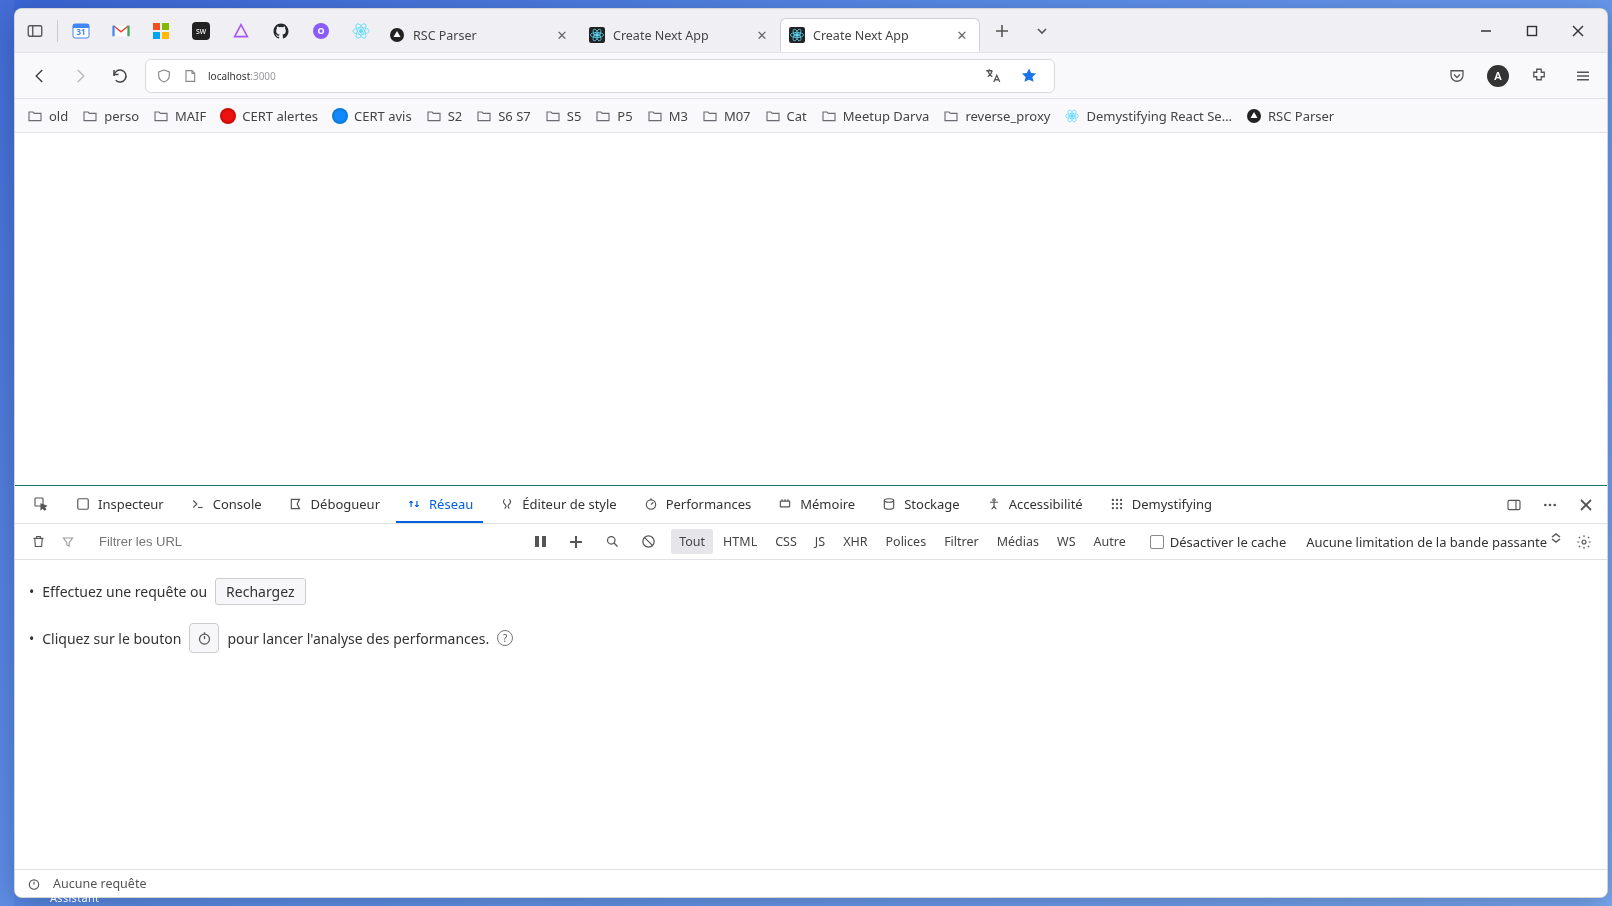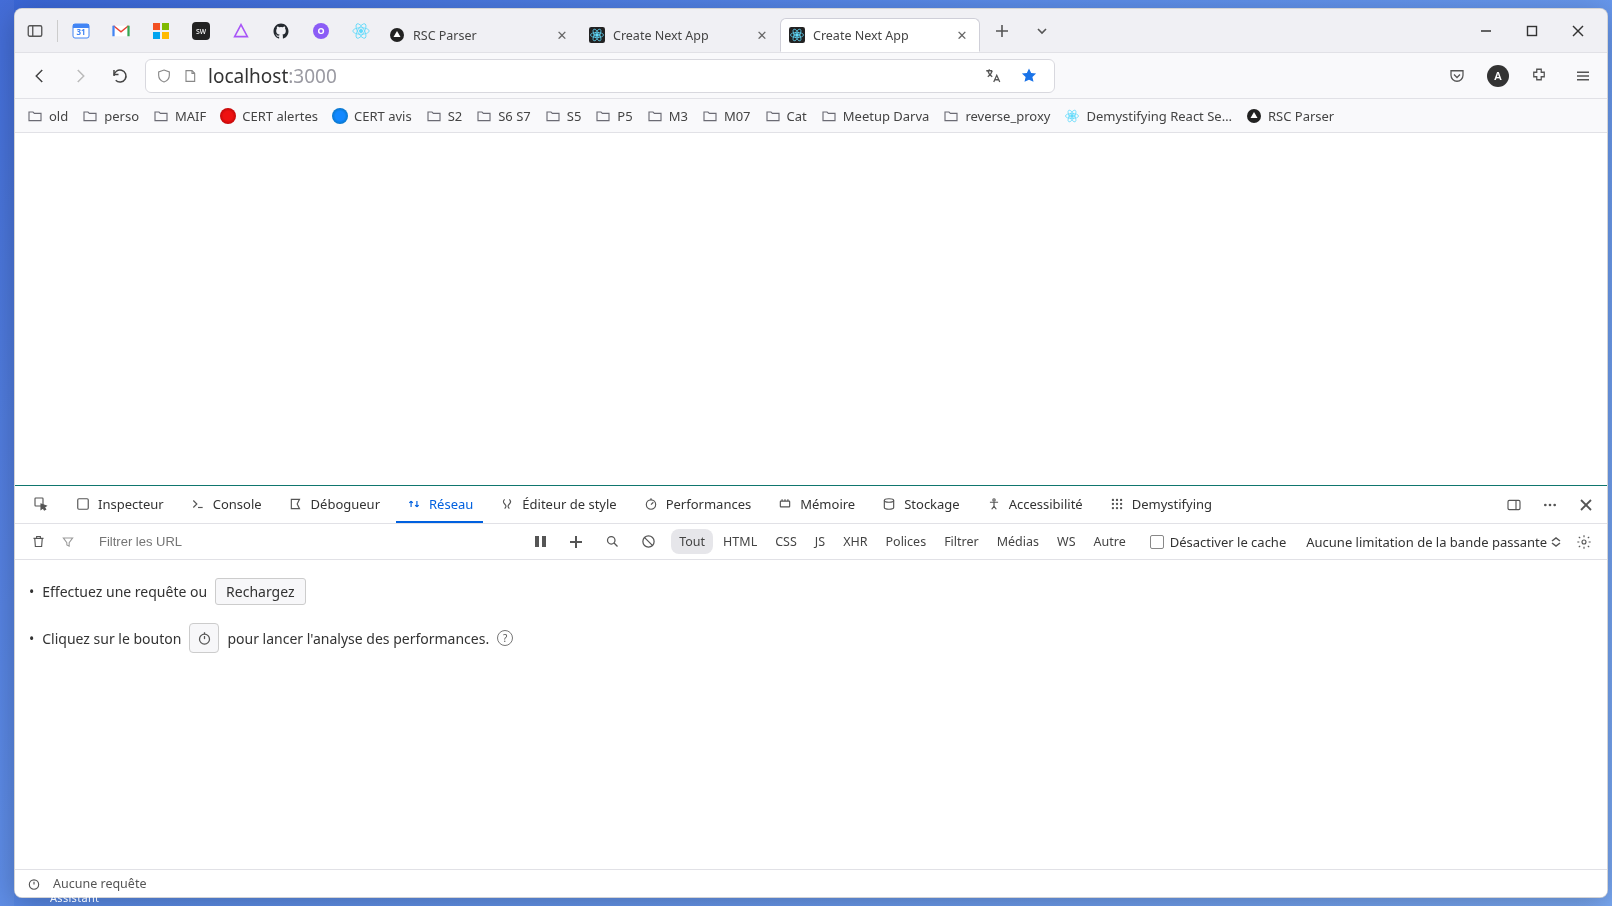--- a/index.html
+++ b/index.html
@@ -37,21 +37,21 @@
   .tabright .btn { width:28px;height:28px;display:flex;align-items:center;justify-content:center;color:#555;}
   .wincontrols { margin-left:auto; display:flex;}
   .wincontrols .wc { width:46px;height:40px;display:flex;align-items:center;justify-content:center;color:#444;}
 
   
   .addrbar { height:46px;background:#f9f9fb;display:flex;align-items:center;padding:0 10px;gap:10px;border-bottom:1px solid #e1e1e6;}
   .nav-btn { width:30px;height:30px;display:flex;align-items:center;justify-content:center;color:#555;border-radius:4px;}
   .nav-btn.disabled{color:#bbb;}
   .urlbox { flex:1; max-width: 910px; height:34px;background:#fff;border:1px solid #d8d8de;border-radius:6px;display:flex;align-items:center;padding:0 10px;gap:10px;color:#333;}
   .urlbox .lock{color:#888;}
-  .urlbox .urltext{flex:1;font-size:19px;}
+  .urlbox .urltext{flex:1;font-size:10px;}
   .urlbox .muted{color:#9a9aa2;}
   .urlright{display:flex;align-items:center;gap:6px;}
   .urlright .ib{width:30px;height:30px;display:flex;align-items:center;justify-content:center;color:#555;}
   .addr-right{display:flex;align-items:center;gap:16px;margin-left:auto;color:#555;}
   .addr-right .ib{width:28px;height:28px;display:flex;align-items:center;justify-content:center;}
   .avatar{width:22px;height:22px;border-radius:50%;background:#333;color:#fff;font-size:11px;display:flex;align-items:center;justify-content:center;font-weight:600;}
 
   
   .bookmarks { height:34px;background:#f9f9fb;display:flex;align-items:center;gap:14px;padding:0 12px;border-bottom:1px solid #e1e1e6;flex-wrap:nowrap;overflow:hidden;}
   .bm { display:flex;align-items:center;gap:6px;color:#444;font-size:13px;white-space:nowrap;}
@@ -74,25 +74,25 @@
   .dt-tab.active .ico{color:#0060df;}
   .dt-right{margin-left:auto;display:flex;align-items:center;gap:10px;color:#555;}
   .dt-right .ib{width:26px;height:26px;display:flex;align-items:center;justify-content:center;}
 
   .dt-toolbar{height:36px;border-bottom:1px solid #e1e1e6;display:flex;align-items:center;padding:0 10px;gap:10px;}
   .dt-toolbar .tb-btn{width:26px;height:26px;display:flex;align-items:center;justify-content:center;color:#555;}
   .filter-input{flex:0 0 330px;display:flex;align-items:center;gap:24px;color:#888;}
   .filter-input input{border:none;outline:none;font-size:13px;flex:1;color:#555;}
   .spacer{flex:1;}
   .type-filters{display:flex;align-items:center;gap:2px;}
-  .tf{padding:4px 8px;color:#444;font-size:12.5px;border-radius:8px;}
+  .tf{padding:4px 8px;color:#444;font-size:12.5px;border-radius:3px;}
   .tf.active{background:#e6e6ea;}
   .chk{display:flex;align-items:center;gap:6px;color:#333;font-size:13px;margin-left:6px;}
   .chk .box{width:14px;height:14px;border:1.5px solid #888;border-radius:2px;}
-  .throttle{margin-left:10px;font-size:13px;color:#333;display:flex;align-items:center;gap:4px;}
+  .throttle{margin-left:10px;font-size:13px;color:#333;display:flex;align-items:flex-start;gap:4px;}
 
   .dt-body{flex:1;padding:18px 14px;color:#333;font-size:14px;}
   .dt-body .line{margin-bottom:18px;display:flex;align-items:center;gap:8px;flex-wrap:wrap;}
   .btn-reload{border:1px solid #ccc;background:#f7f7f9;padding:3px 10px;border-radius:3px;color:#333;}
   .round-btn{width:30px;height:30px;border:1px solid #ccc;border-radius:4px;background:#f7f7f9;display:flex;align-items:center;justify-content:center;}
   .help{width:16px;height:16px;border:1.3px solid #777;border-radius:50%;display:inline-flex;align-items:center;justify-content:center;font-size:10px;color:#555;}
 
   .dt-status{height:28px;border-top:1px solid #e1e1e6;display:flex;align-items:center;padding:0 12px;gap:12px;color:#555;font-size:12.5px;}
   svg{display:block;}
 

